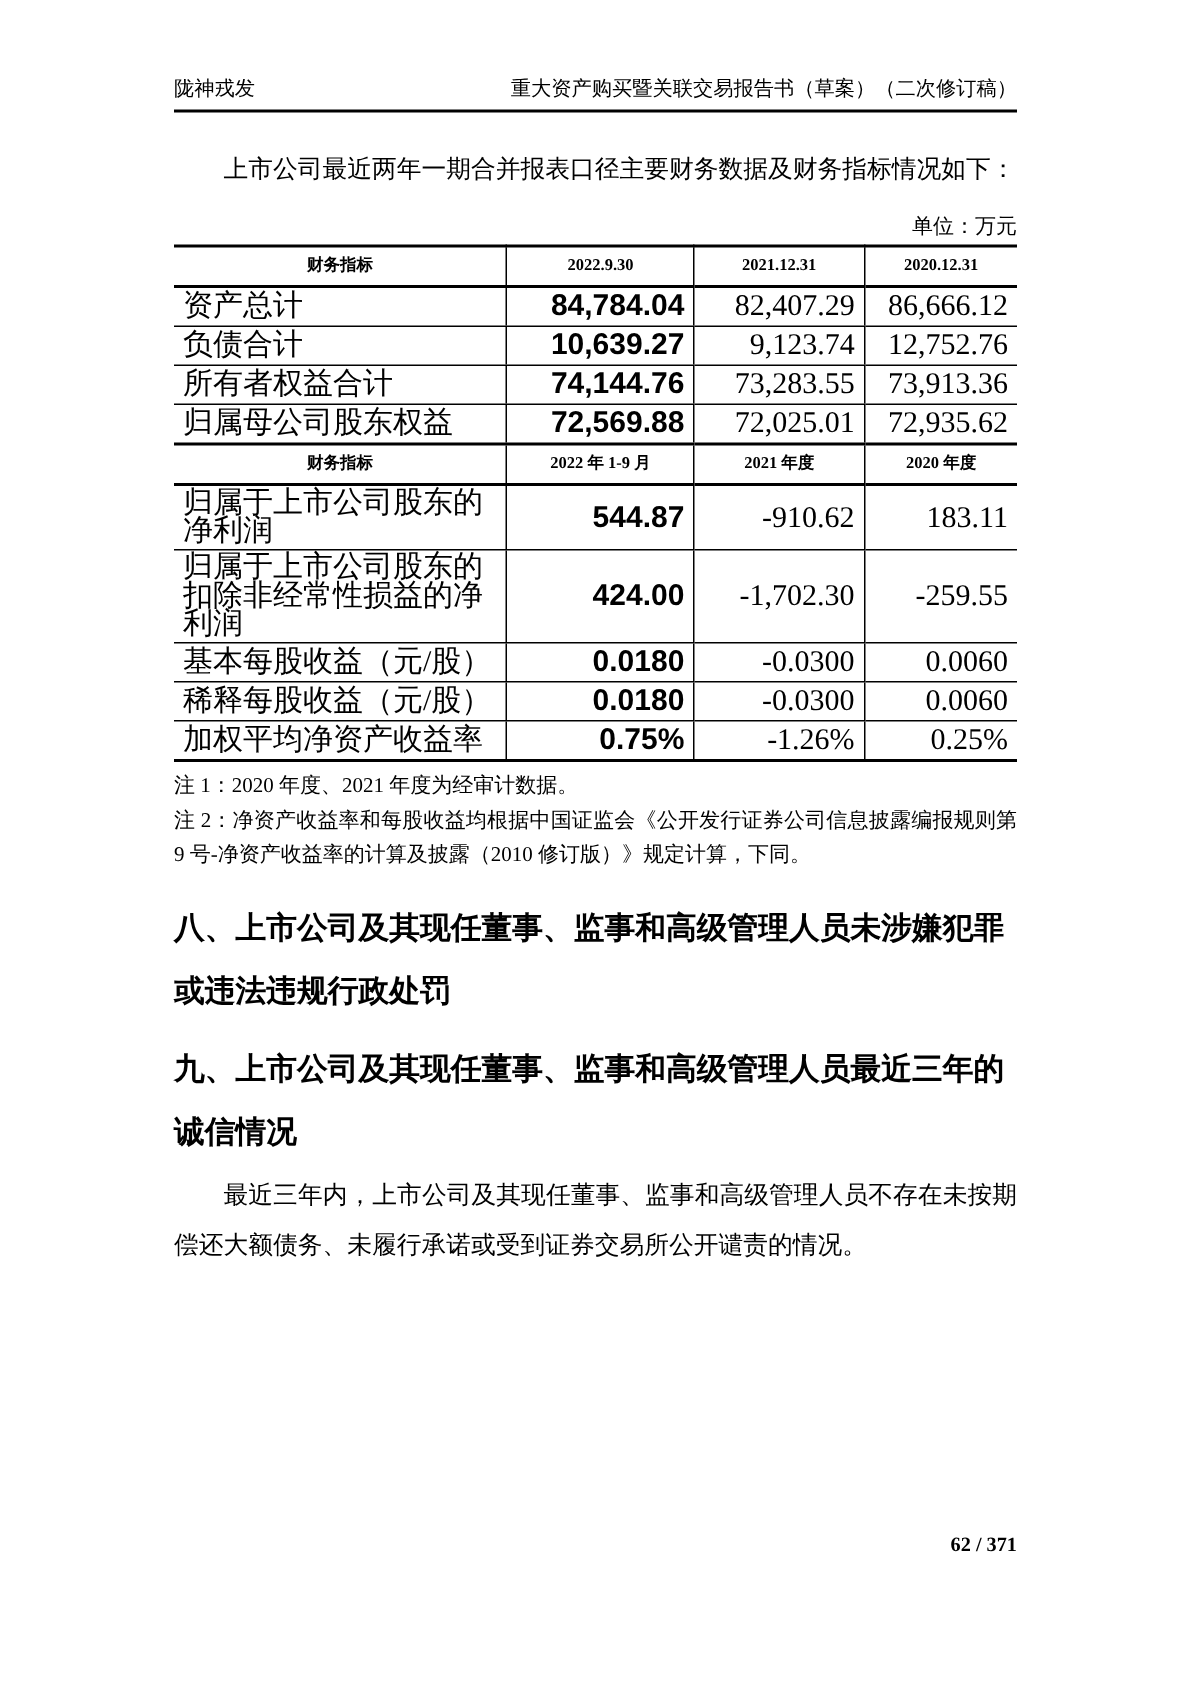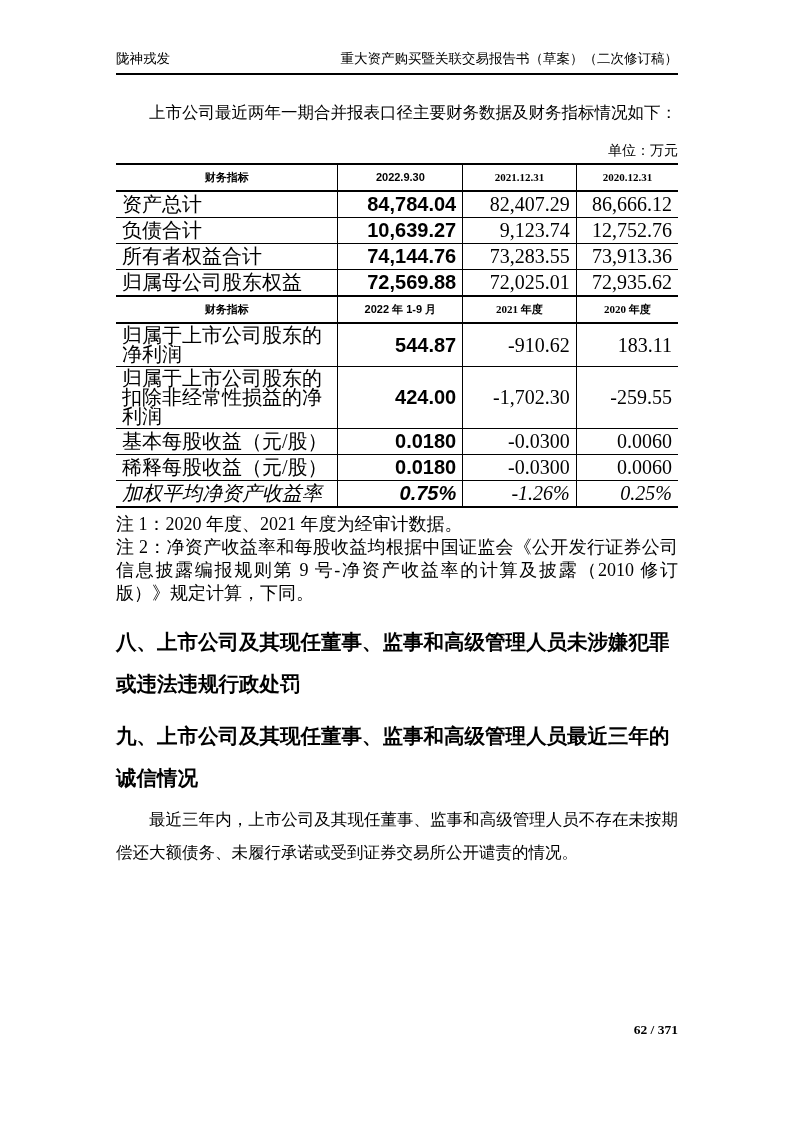--- a/index.html
+++ b/index.html
@@ -53,33 +53,33 @@
     height: 21px;
   }
   table.fin td + td { border-left: 1px solid #000; }
   table.fin tr.sec-header td {
     font-weight: bold;
     text-align: center;
     border-bottom: 2px solid #000;
     font-size: 11px;
   }
   table.fin tr.sec-header.mid td { border-top: 2px solid #000; }
-  table.fin tr:last-child td { border-bottom: none; font-style: italic; }
+  table.fin tr:last-child td { border-bottom: none; }
   td.c-label { text-align: left; padding-left: 5px; }
   td.c-main  {
     text-align: right;
     font-family: "Liberation Sans", "DejaVu Sans", sans-serif;
     font-weight: bold;
     font-size: 14px;
   }
   td.c-num   { text-align: right; }
-  tr.sec-header td.c-main { font-family: Liberation Sans, sans-serif; margin-top: 32px; }
+  tr.sec-header td.c-main { font-family: Liberation Serif, serif; margin-top: 32px; }
   .notes {
     margin-top: 5px;
-    font-size: 18px;
+    font-size: 14px;
     line-height: 23px;
     text-align: justify;
   }
   .notes p { margin: 0; }
   .sec-heading {
     margin: 16px 0 0 0;
     font-family: "Liberation Sans", "DejaVu Sans", sans-serif;
     font-weight: bold;
     font-size: 20.5px;
     line-height: 42px;

